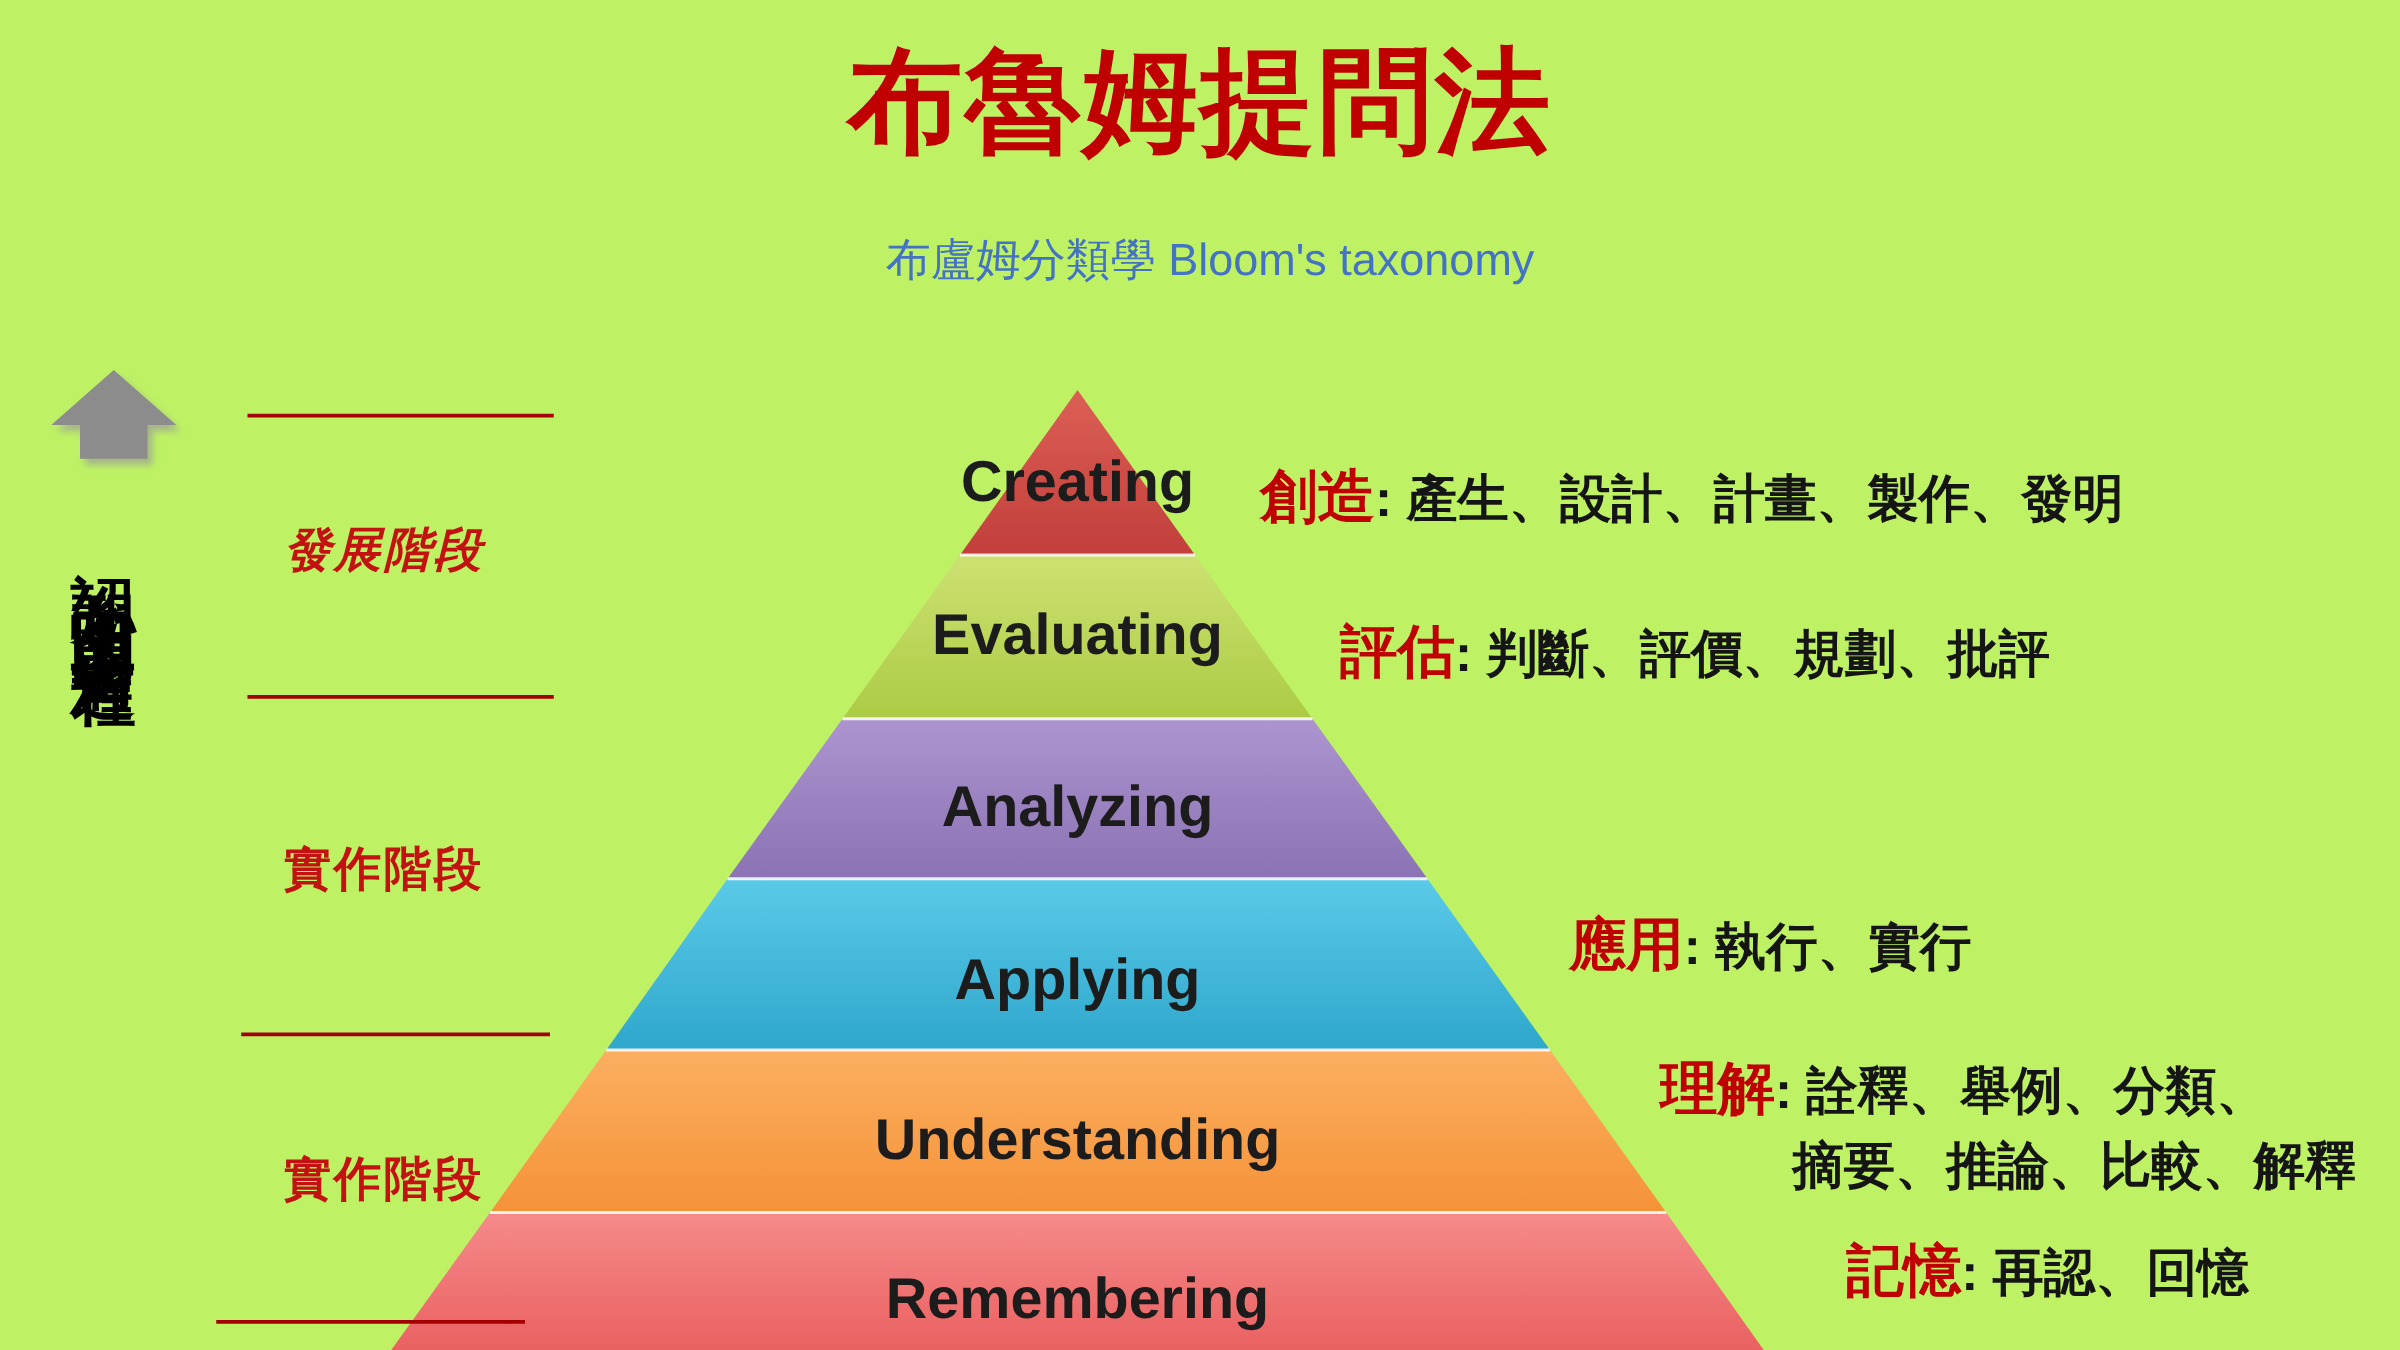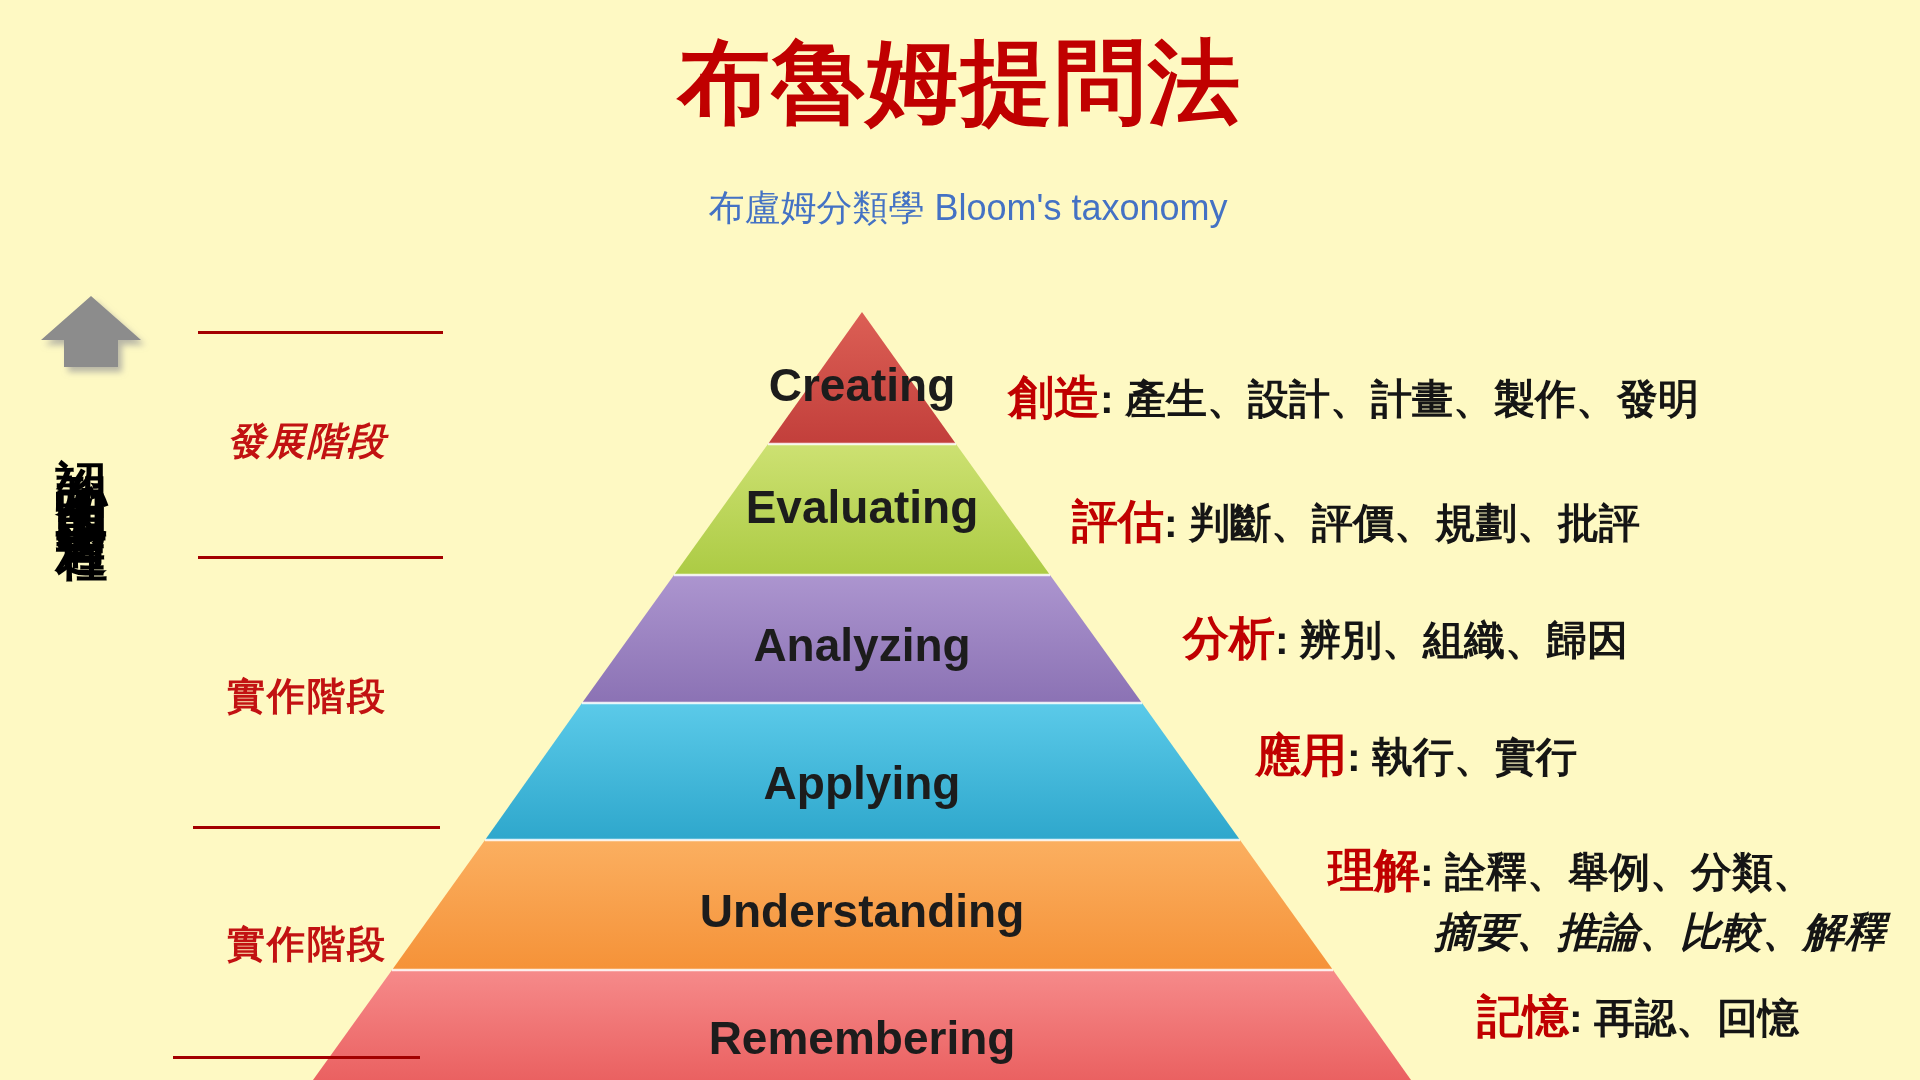--- a/index.html
+++ b/index.html
@@ -1,17 +1,17 @@
 <!DOCTYPE html>
 <html><head>
 <meta charset="utf-8">
 <style>
   html,body{margin:0;padding:0;background:#ffffff;}
   .canvas{
-    position:relative;width:1920px;height:1080px;background:#fef9c3;overflow:hidden;
+    position:relative;width:1920px;height:1080px;background:#bef264;overflow:hidden;
     font-family:"Liberation Sans",sans-serif;
   }
   .title{
     position:absolute;left:0;right:0;top:36px;margin:0;text-align:center;
     font-size:92px;line-height:1.0;font-weight:bold;color:#C00000;letter-spacing:2px;
   }
   .subtitle{
     position:absolute;left:0;right:0;top:188px;text-align:center;
     font-size:36px;line-height:40px;color:#4472C4;margin-left:16px;
   }
@@ -39,21 +39,21 @@
   .stage-practice{left:227px;top:676px;}
   .stage-knowing{left:227px;top:924px;}
   .note{position:absolute;white-space:nowrap;line-height:52px;z-index:4;}
   .note .term{font-size:46px;font-weight:bold;color:#C00000;}
   .note .desc{font-size:41px;font-weight:bold;color:#151515;}
   .note-1{left:1008px;top:371px;text-align:right;}
   .note-2{left:1072px;top:495px;}
   .note-3{left:1183px;top:612px;}
   .note-4{left:1255px;top:729px;}
   .note-5a{left:1328px;top:844px;}
-  .note-5b{left:1434px;top:906px;font-style:italic;}
+  .note-5b{left:1434px;top:906px;}
   .note-6{left:1477px;top:990px;}
 </style>
 </head>
 <body>
 
 <div class="canvas">
 
   <h1 class="title">布魯姆提問法</h1>
   <div class="subtitle">布盧姆分類學 Bloom's taxonomy</div>
 
@@ -125,23 +125,20 @@
   <div class="stage-label stage-development">發展階段</div>
   <div class="stage-label stage-practice">實作階段</div>
   <div class="stage-label stage-knowing">實作階段</div>
 
   <div class="note note-1">
     <span class="term">創造</span><span class="desc">: 產生、設計、計畫、製作、發明</span>
   </div>
   <div class="note note-2">
     <span class="term">評估</span><span class="desc">: 判斷、評價、規劃、批評</span>
   </div>
-  <div class="note note-3">
-    <span class="term">分析</span><span class="desc">: 辨別、組織、歸因</span>
-  </div>
   <div class="note note-4">
     <span class="term">應用</span><span class="desc">: 執行、實行</span>
   </div>
   <div class="note note-5a">
     <span class="term">理解</span><span class="desc">: 詮釋、舉例、分類、</span>
   </div>
   <div class="note note-5b">
     <span class="desc">摘要、推論、比較、解釋</span>
   </div>
   <div class="note note-6">

